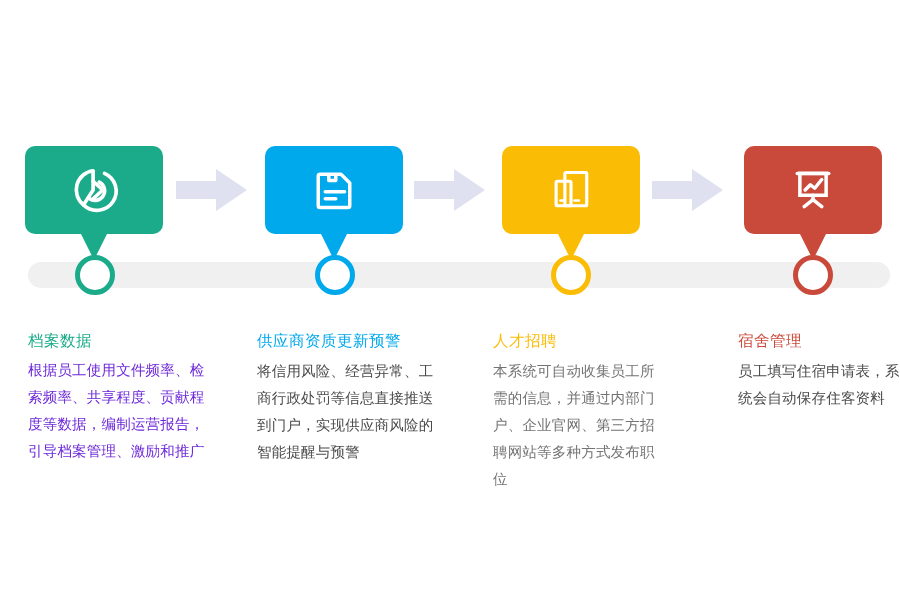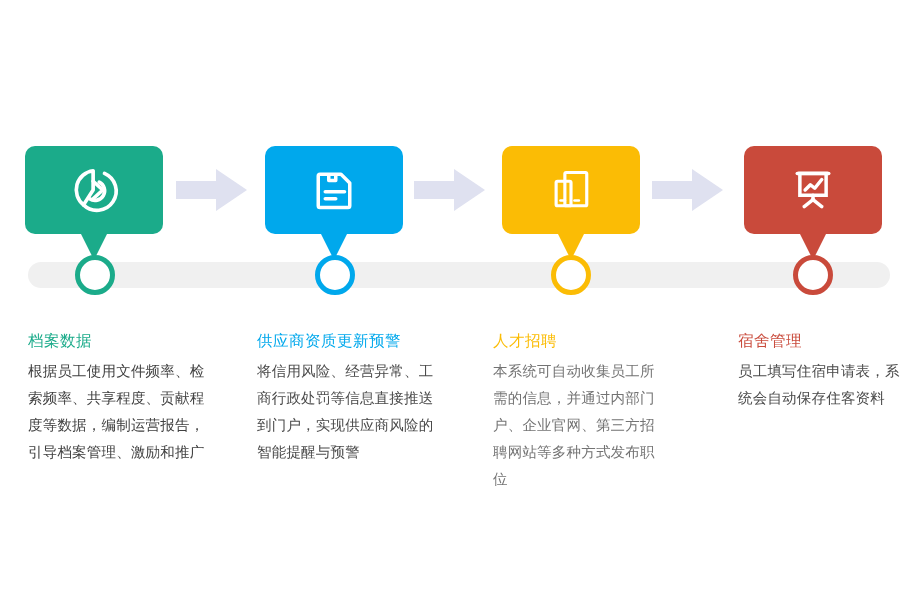--- a/index.html
+++ b/index.html
@@ -194,21 +194,21 @@
       <line x1="32" y1="38" x2="32" y2="43" stroke="#ffffff" stroke-width="4" stroke-linecap="round"></line>
       <line x1="32" y1="43" x2="22" y2="51" stroke="#ffffff" stroke-width="4" stroke-linecap="round"></line>
       <line x1="32" y1="43" x2="42" y2="51" stroke="#ffffff" stroke-width="4" stroke-linecap="round"></line>
     </svg>
     <div class="card-tail" style="border-top-color: rgb(201, 74, 59);"></div>
   </div>
   <div class="node-ring" id="ring-3" style="left: 793px; border-color: rgb(201, 74, 59);"></div>
 
   <div class="text-col" style="left:28px; width:185px;">
     <p class="col-title" id="title-0" style="color: rgb(27, 171, 138);">档案数据</p>
-    <p class="col-body" style="color: #404040;">根据员工使用文件频率、检索频率、共享程度、贡献程度等数据，编制运营报告，引导档案管理、激励和推广</p>
+    <p class="col-body" style="color: #6d28d9; font-family: Liberation Mono, monospace;">根据员工使用文件频率、检索频率、共享程度、贡献程度等数据，编制运营报告，引导档案管理、激励和推广</p>
   </div>
 
   <div class="text-col" style="left:257px; width:190px;">
     <p class="col-title" id="title-1" style="color: rgb(0, 168, 236);">供应商资质更新预警</p>
     <p class="col-body" style="color: rgb(74, 74, 74);">将信用风险、经营异常、工商行政处罚等信息直接推送到门户，实现供应商风险的智能提醒与预警</p>
   </div>
 
   <div class="text-col" style="left:493px; width:170px;">
     <p class="col-title" id="title-2" style="color: rgb(251, 188, 5);">人才招聘</p>
     <p class="col-body" style="color: #737373;">本系统可自动收集员工所需的信息，并通过内部门户、企业官网、第三方招聘网站等多种方式发布职位</p>

